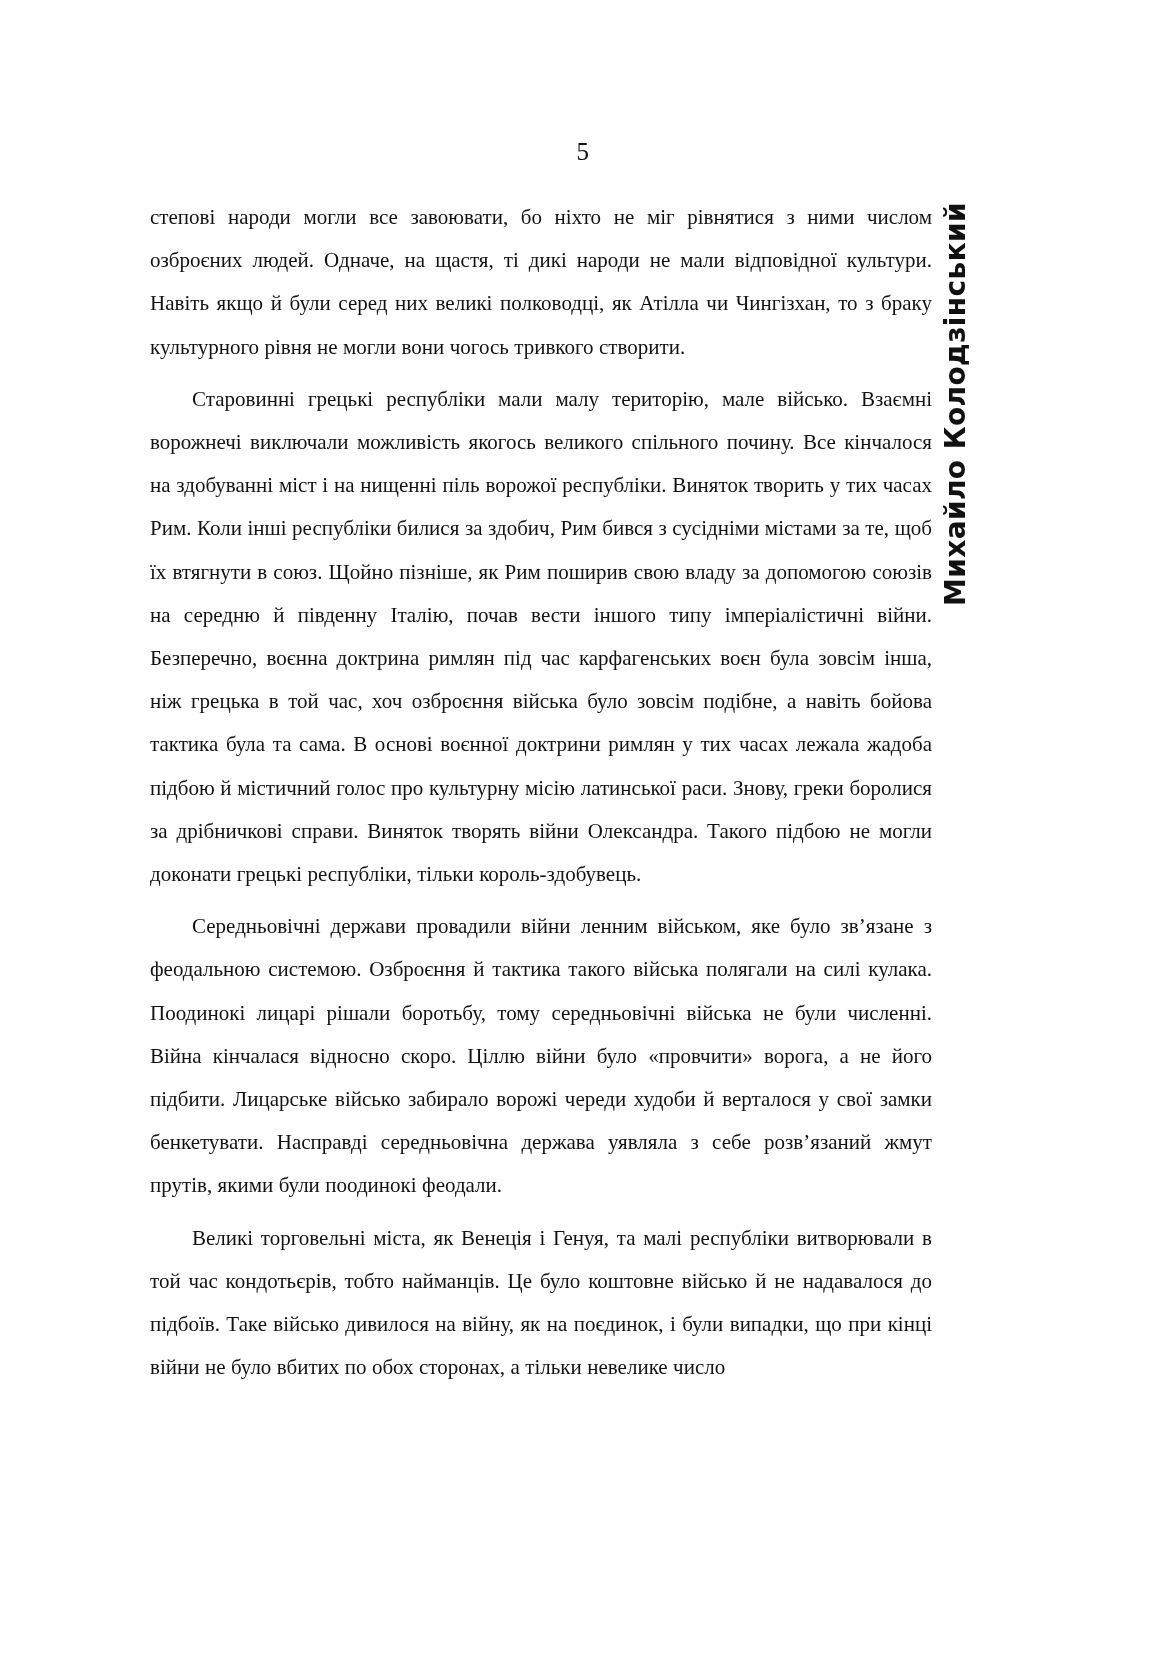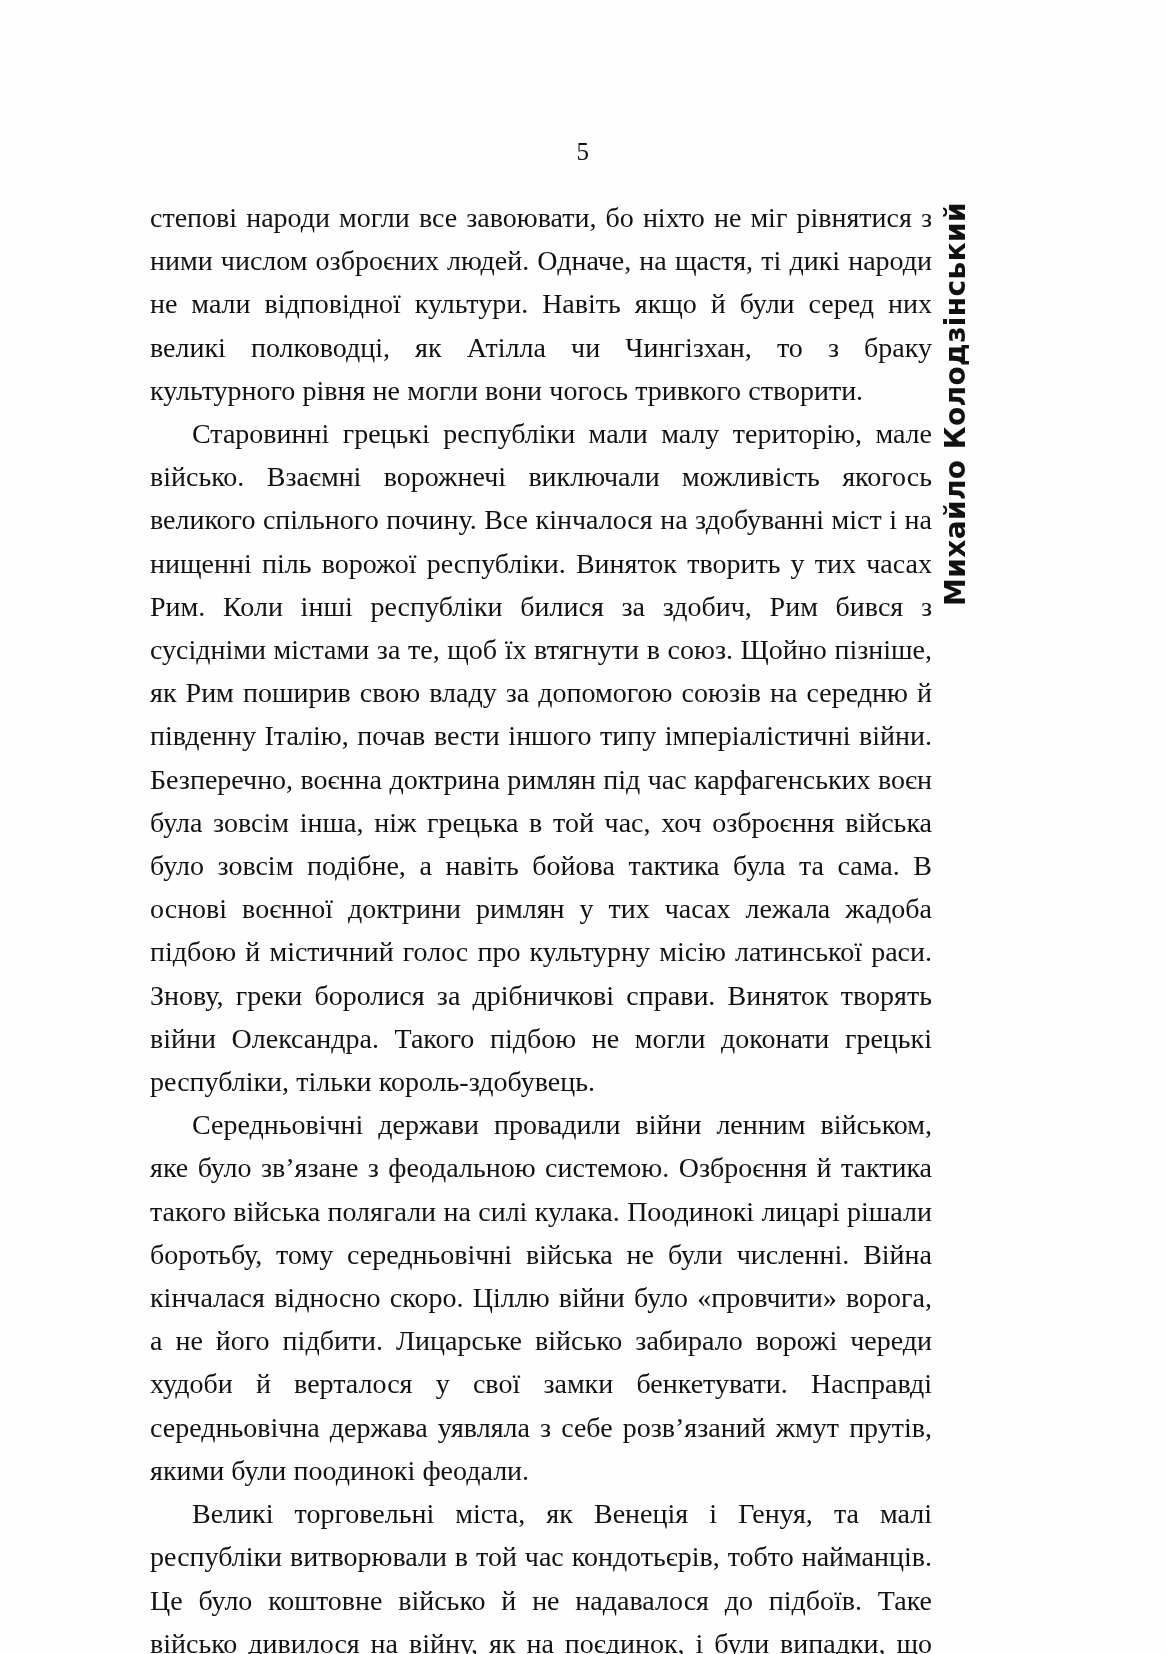--- a/index.html
+++ b/index.html
@@ -59,33 +59,33 @@
     position: absolute;
     left: 150px;
     top: 196px;
     width: 782px;
   }
 
   .para {
     margin: 0;
     text-align: justify;
     text-justify: inter-word;
-    font-size: 28px;
+    font-size: 21px;
     line-height: 43.2px;
     color: #121212;
     hyphens: none;
     word-spacing: 0.2px;
   }
 
   .para.indent {
     text-indent: 42px;
   }
 
   .para + .para {
-    margin-top: 0;
+    margin-top: 9px;
   }
 
   
   .para.clipped {
     text-align: justify;
   }
 </style>
 </head>
 <body>
 

